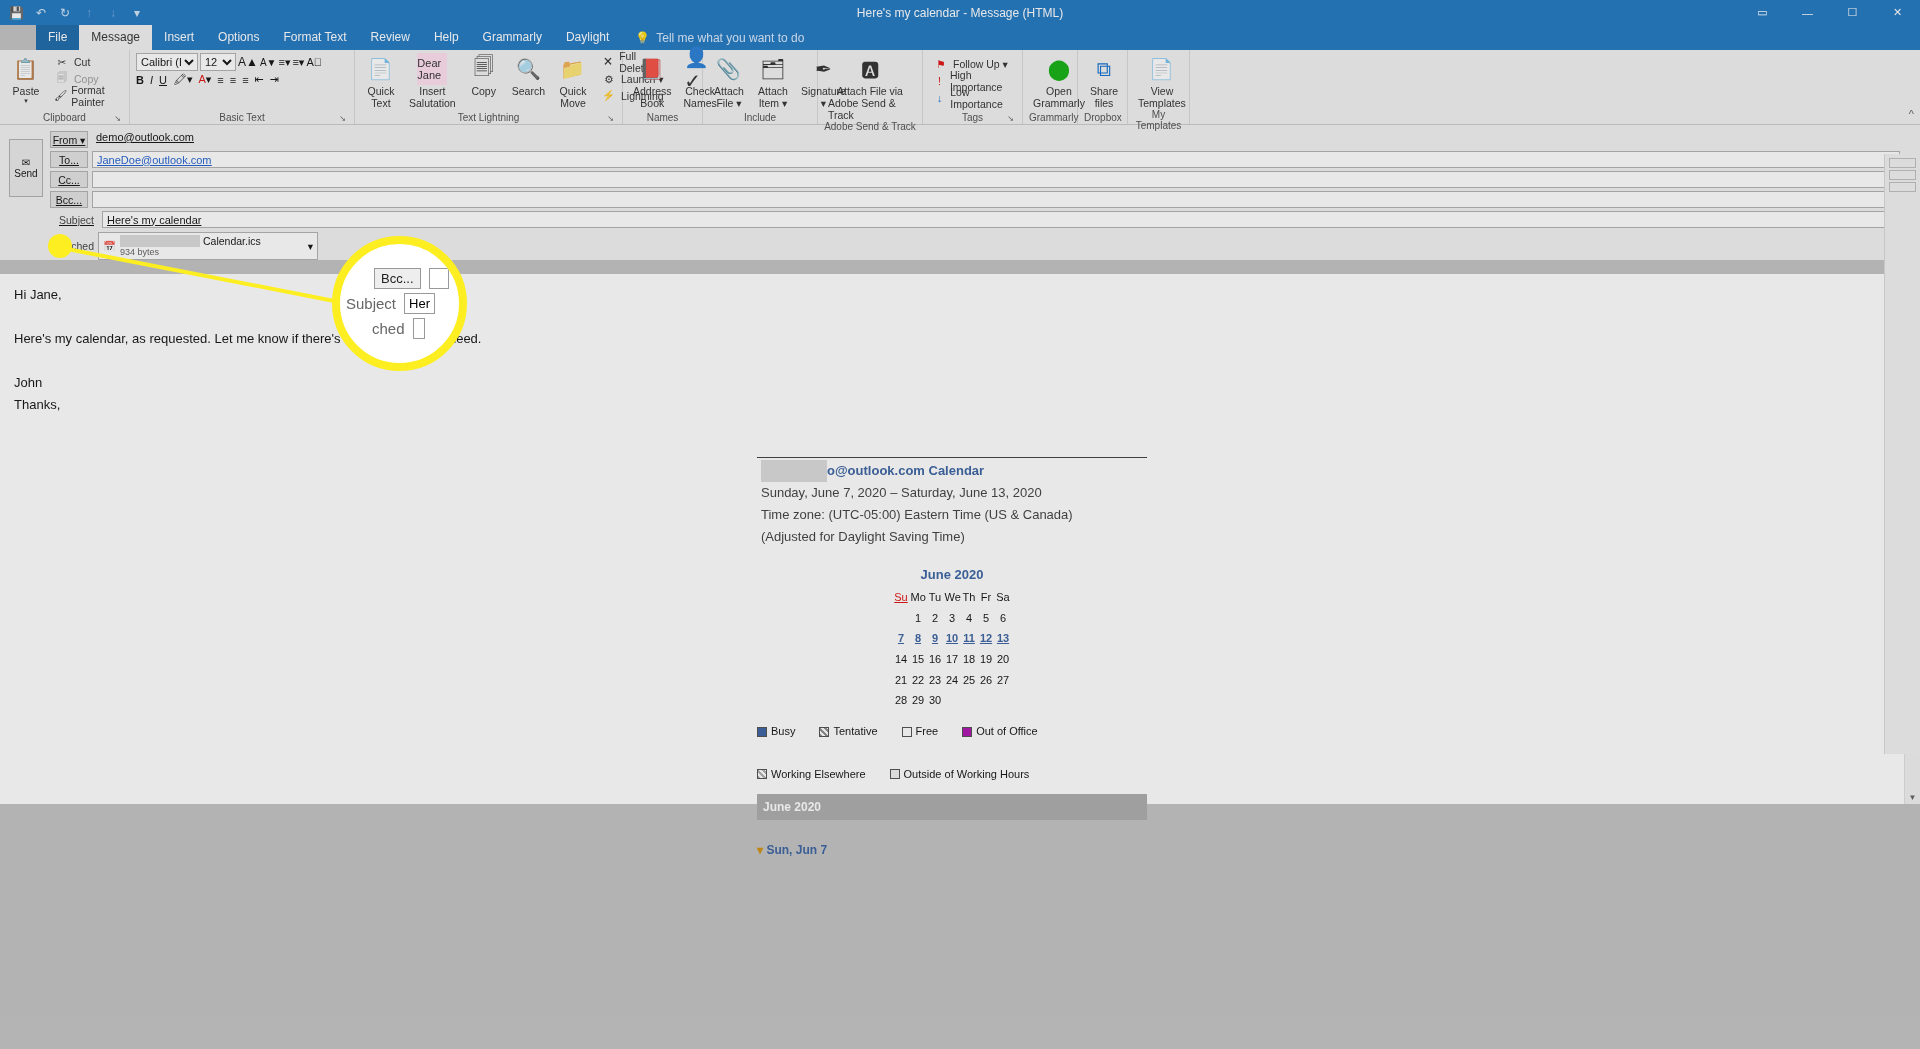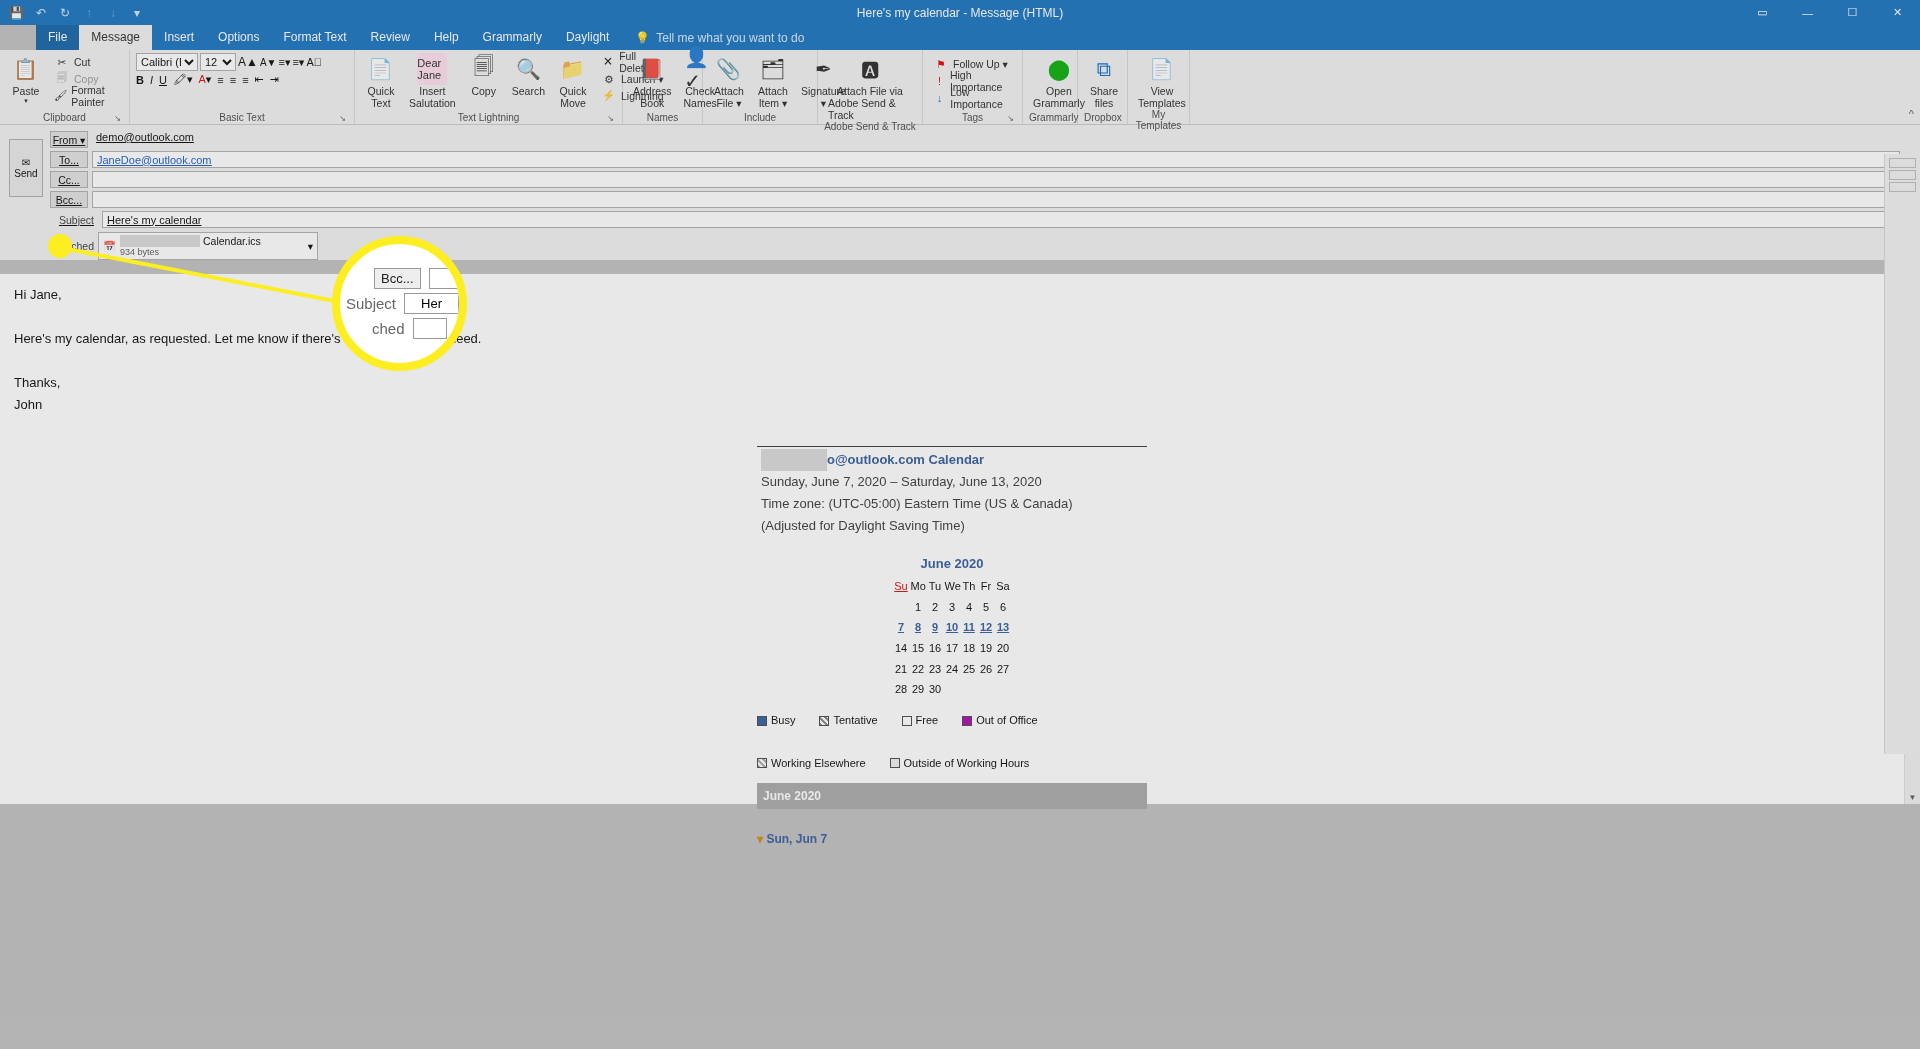--- a/index.html
+++ b/index.html
@@ -46,21 +46,21 @@
 .attachrow { display: flex; align-items: center; margin-top: 4px; }
 .attachfile { border: 1px solid #adadad; background: #fff; height: 28px; width: 220px; display: flex; align-items: center; padding: 0 4px; gap: 4px; font-size: 10.5px; }
 
 
 .bodywrap { background: #fff; margin: 14px 0 0 0; padding: 0; height: 530px; position: relative; display: flex; }
 .bodytxt { flex: 1; padding: 10px 14px; font-size: 13px; color: #000; line-height: 1.7; }
 .bodyscroll { width: 16px; background: #f0f0f0; border-left: 1px solid #ddd; position: relative; }
 .bodyscroll .arw { height: 14px; display: flex; align-items: center; justify-content: center; color: #555; font-size: 8px; }
 
 
-.calwrap { margin: 29px auto 0; width: 390px; }
+.calwrap { margin: 40px auto 0; width: 390px; }
 .calhd2 { border-top: 1px solid #333; }
 .ctitle { color: #2b579a; font-weight: bold; font-size: 13px; }
 .csub { color: #333; font-size: 13px; }
 .cmonth { color: #2b579a; font-weight: bold; text-align: center; margin-top: 14px; font-size: 13px; }
 .cweek { display: flex; justify-content: center; gap: 2px; font-size: 11px; margin-top: 2px; }
 .cweek span { width: 15px; text-align: center; }
 .cweek .hl { color: #2b579a; font-weight: bold; text-decoration: underline; }
 .cweek .su { color: #d00; text-decoration: underline; }
 .legend { display: flex; flex-wrap: wrap; gap: 24px 24px; margin-top: 12px; font-size: 11px; }
 .legend div { display: flex; align-items: center; gap: 4px; text-align: right; }
@@ -68,21 +68,21 @@
 .mbar { background: #a6a6a6; color: #fff; font-weight: bold; padding: 3px 6px; margin-top: 10px; font-size: 12px; }
 .dayhdr { color: #2b579a; font-weight: bold; font-size: 12px; margin-top: 20px; }
 
 
 .sidepane { position: absolute; right: 0; top: 154px; width: 36px; height: 600px; background: #f1f1f1; border-left: 1px solid #d6d6d6; }
 
 
 .zoom { position: absolute; left: 332px; top: 236px; width: 135px; height: 135px; border-radius: 50%; border: 8px solid #fcee21; background: #fff; z-index: 10; overflow: hidden; display: flex; flex-direction: column; justify-content: center; align-items: flex-start; padding: 6px; font-size: 15px; color: #666; }
 .zoom .zr { display: flex; gap: 8px; align-items: center; margin: 2px 0; }
 .zoom .bx { border: 1px solid #999; padding: 2px 6px; color: #222; background: #eee; font-size: 13px; }
-.zoom .bx2 { border: 1px solid #999; padding: 2px 16px; background: #fff; font-size: 13px; color: #000; }
+.zoom .bx2 { border: 1px solid #999; padding: 2px 4px; background: #fff; font-size: 13px; color: #000; }
 .zline { position: absolute; left: 62px; top: 246px; width: 280px; height: 4px; background: #fcee21; z-index: 9; transform: rotate(11deg); transform-origin: left center; }
 .zdot { position: absolute; left: 48px; top: 234px; width: 24px; height: 24px; border-radius: 50%; background: #fcee21; z-index: 9; }
 
 .blur { background: #d8d8d8; color: transparent; display: inline-block; }
 </style>
 </head>
 <body>
 
 <div class="titlebar">
   <div class="qat">
@@ -365,22 +365,22 @@
     <div style="width:10px"></div>
   </div>
 </div>
 
 <div class="bodywrap">
   <div class="bodytxt">
     <p>Hi Jane,</p>
     <p>&nbsp;</p>
     <p>Here's my calendar, as requested. Let me know if there's anything else you need.</p>
     <p>&nbsp;</p>
+    <p>John</p>
     <p>Thanks,</p>
-    <p>John</p>
 
     <div class="calwrap">
       <div class="calhd2"></div>
       <div style="padding:2px 4px">
         <div><span class="blur" style="width:66px">&nbsp;</span><span class="ctitle">o@outlook.com Calendar</span></div>
         <div class="csub">Sunday, June 7, 2020 – Saturday, June 13, 2020</div>
         <div class="csub">Time zone: (UTC-05:00) Eastern Time (US &amp; Canada)</div>
         <div class="csub">(Adjusted for Daylight Saving Time)</div>
       </div>
       <div class="cmonth">June 2020</div>

